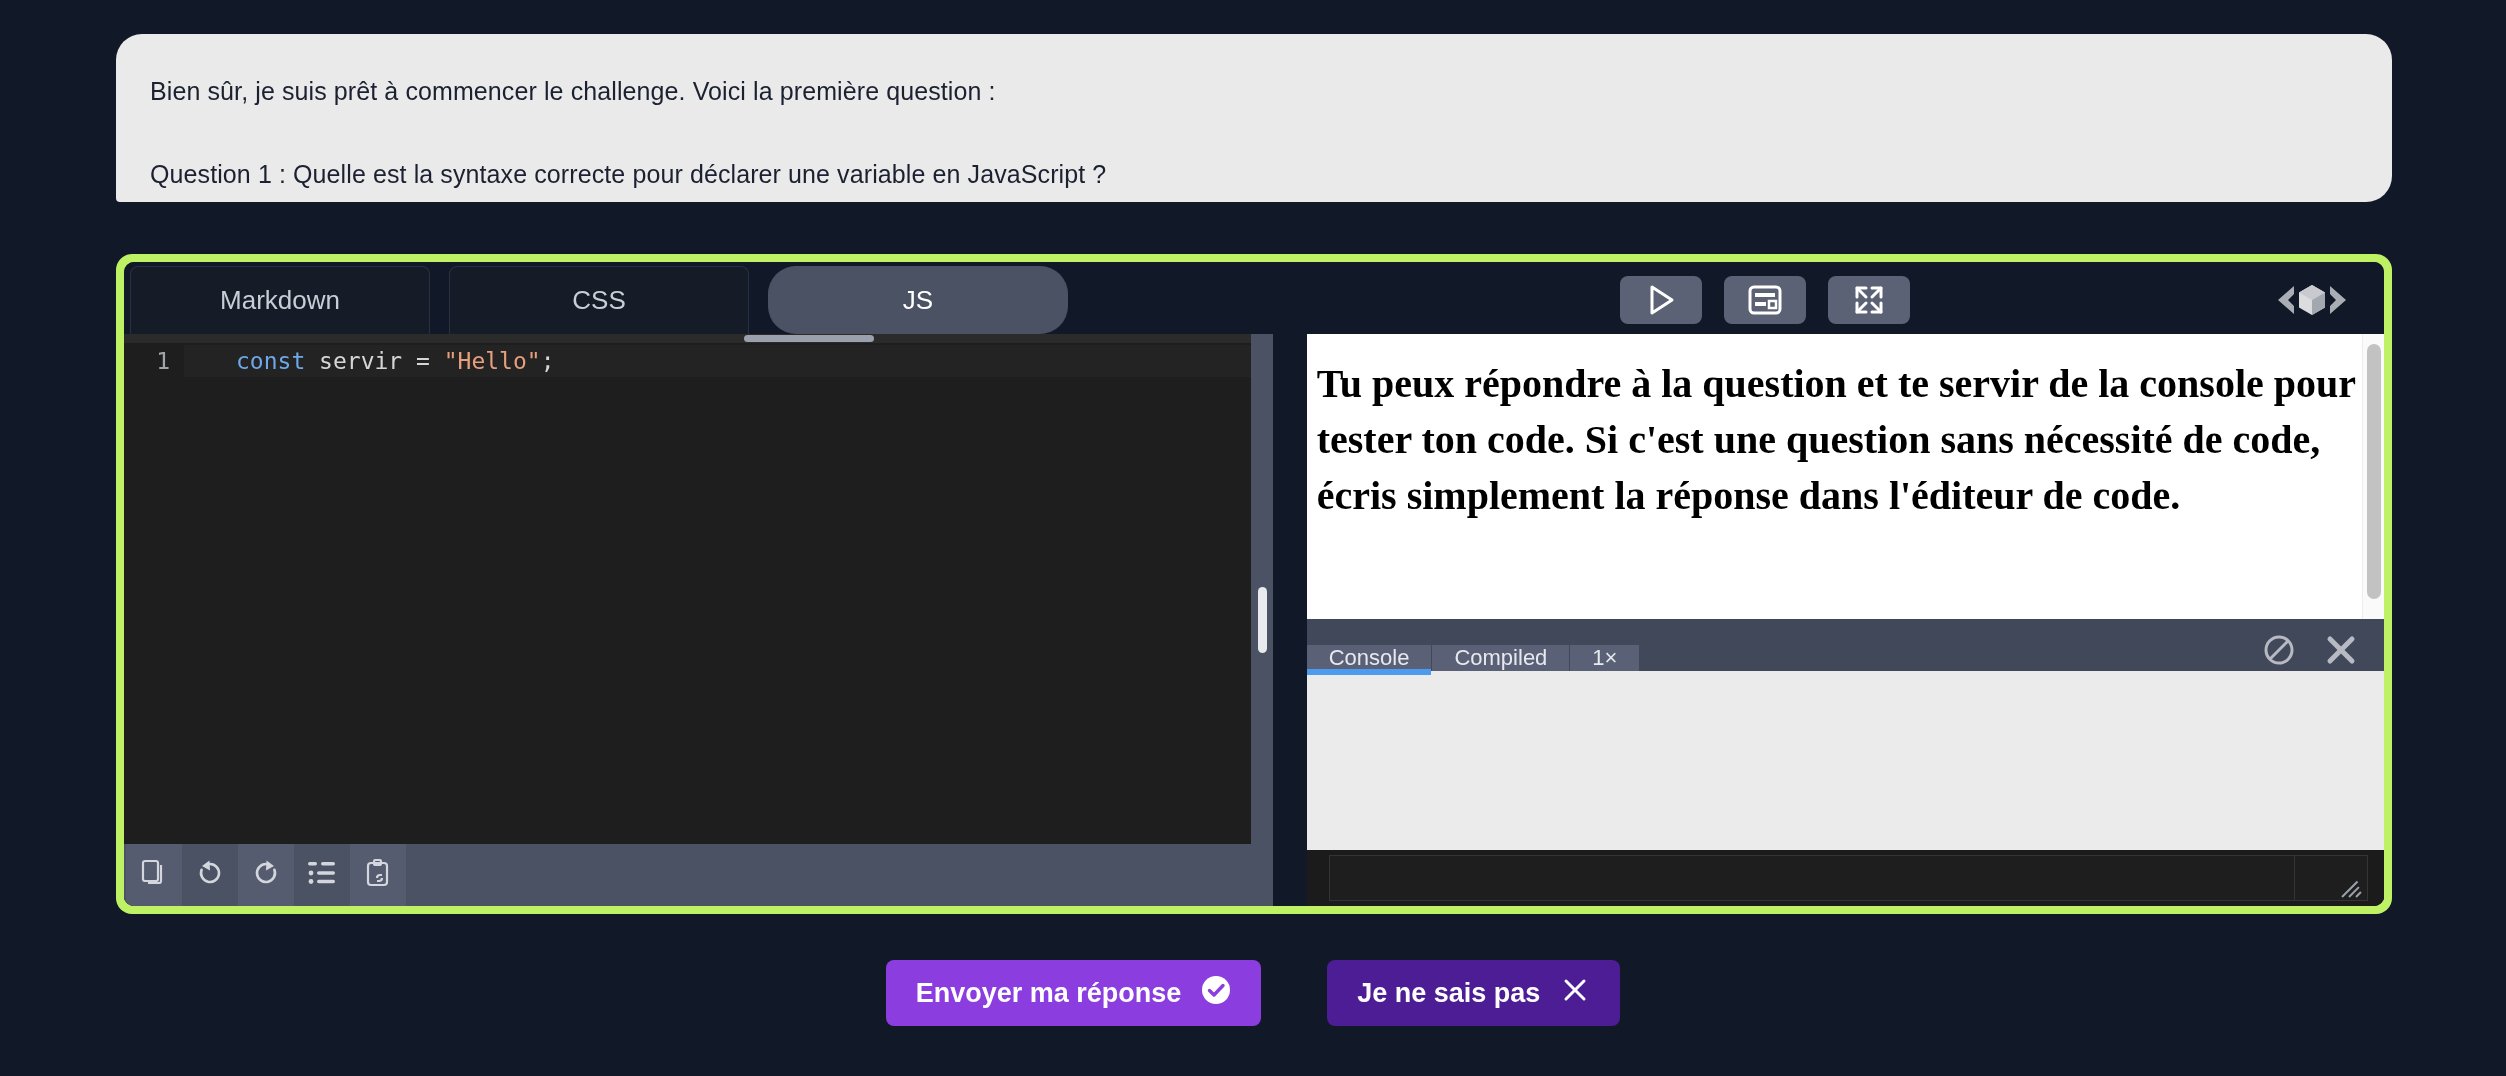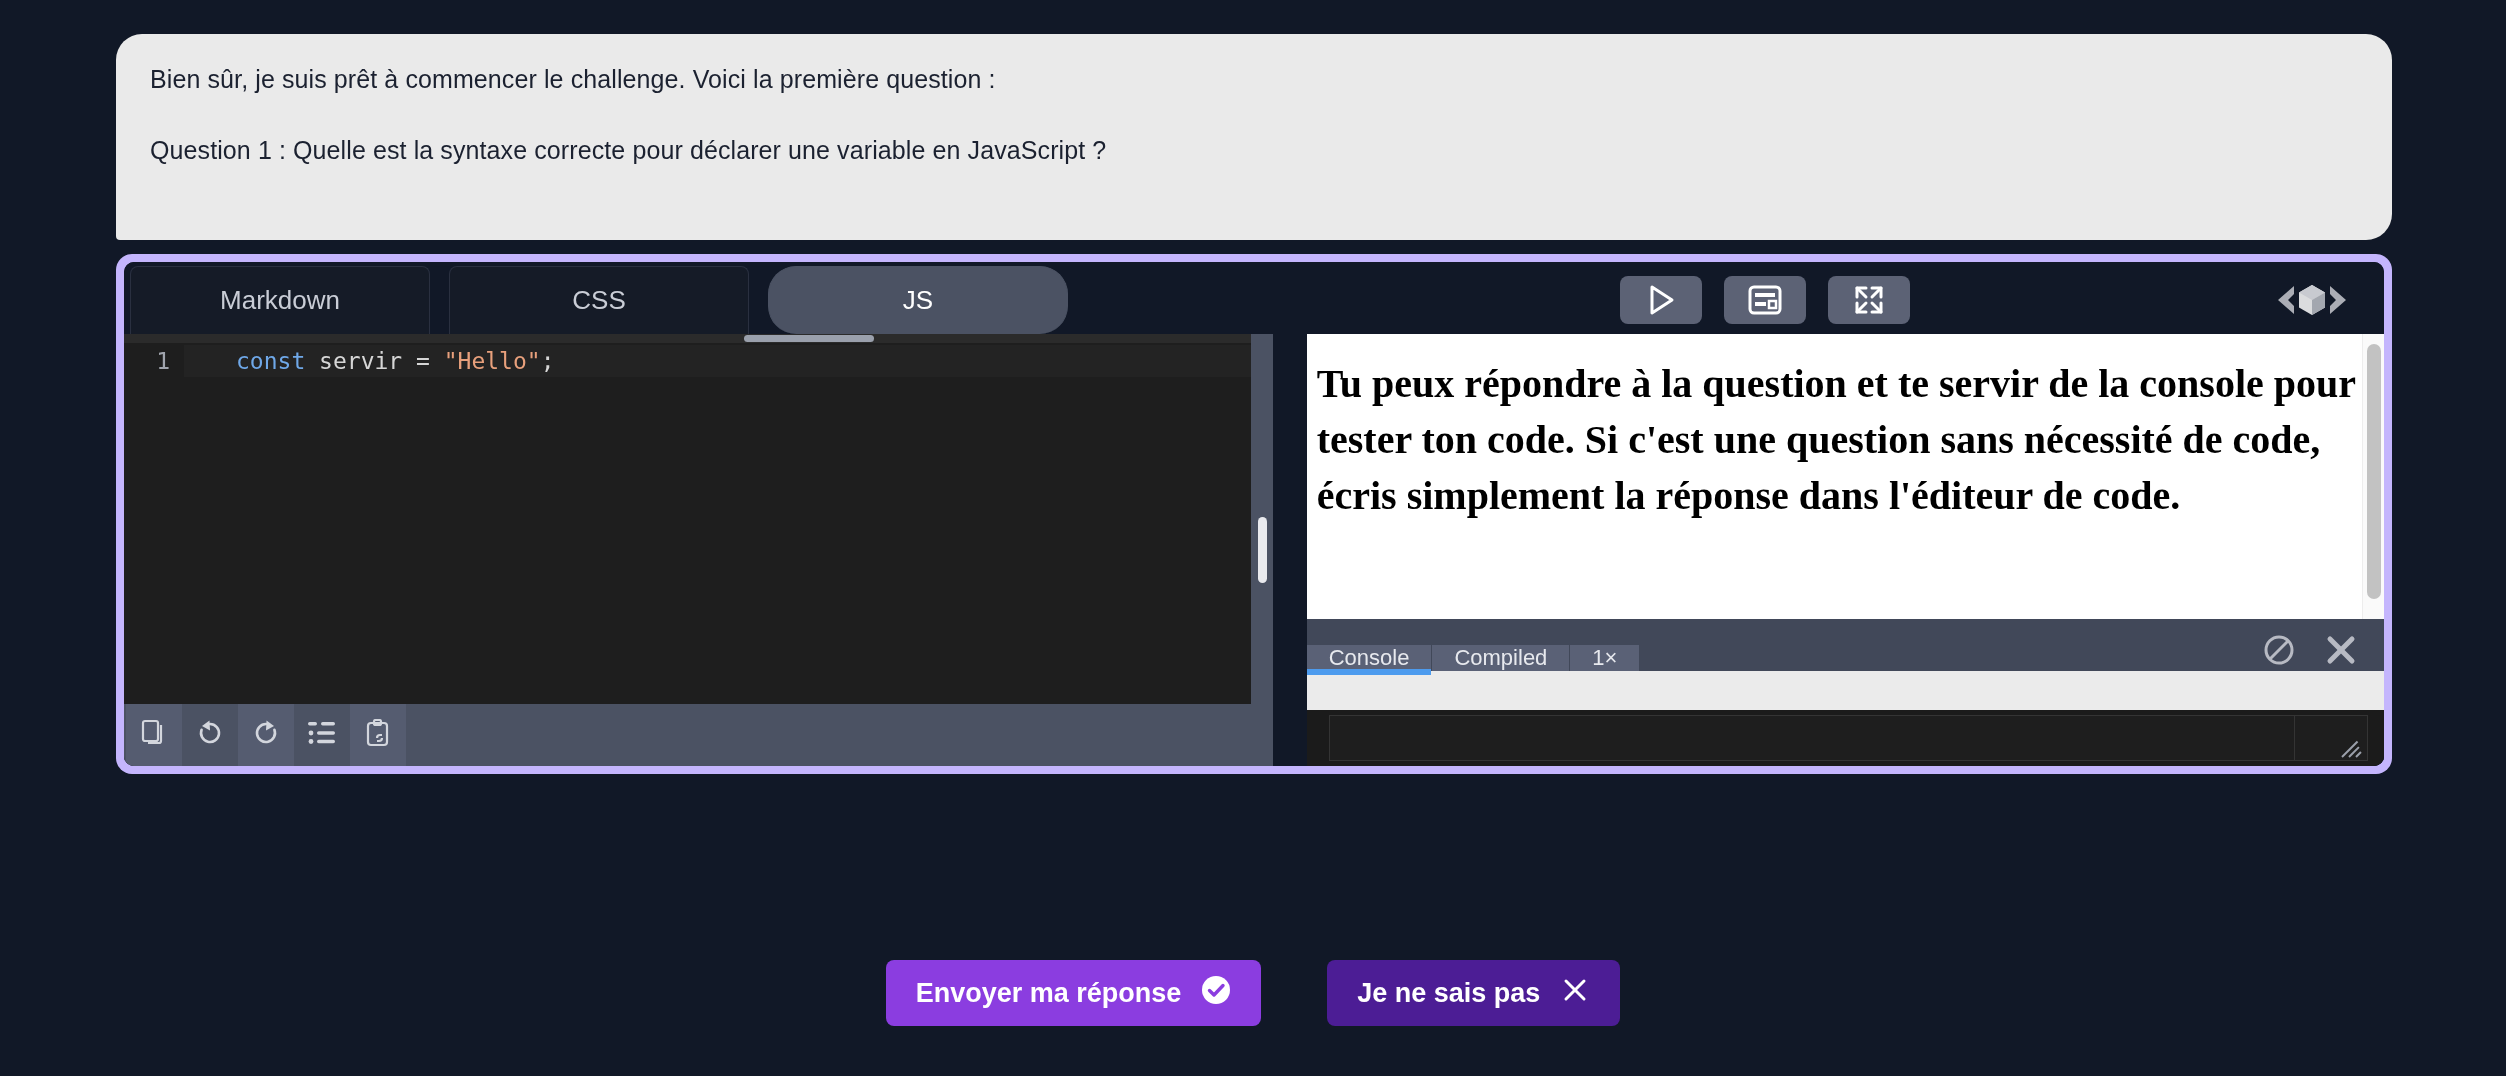--- a/index.html
+++ b/index.html
@@ -11,41 +11,41 @@
     overflow: hidden;
     font-family: "Liberation Sans", sans-serif;
   }
 
   
   .msg-bubble {
     position: absolute;
     left: 116px;
     top: 34px;
     width: 2276px;
-    height: 206px;
+    height: 168px;
     background: #EAEAEA;
     border-radius: 26px 26px 26px 4px;
-    padding: 30px 34px;
+    padding: 42px 34px;
   }
   .msg-line {
     font-size: 25px;
     line-height: 30px;
     color: #1B2130;
     letter-spacing: 0.1px;
   }
-  .msg-line + .msg-line { margin-top: 41px; }
+  .msg-line + .msg-line { margin-top: 53px; }
 
   
   .sandpack-frame {
     position: absolute;
     left: 116px;
     top: 254px;
     width: 2276px;
-    height: 520px;
-    background: #c4b5fd;
+    height: 660px;
+    background: #bef264;
     border-radius: 16px;
     padding: 8px;
   }
 
   .sandpack-inner {
     width: 100%;
     height: 100%;
     background: #111827;
     border-radius: 10px;
     overflow: hidden;

